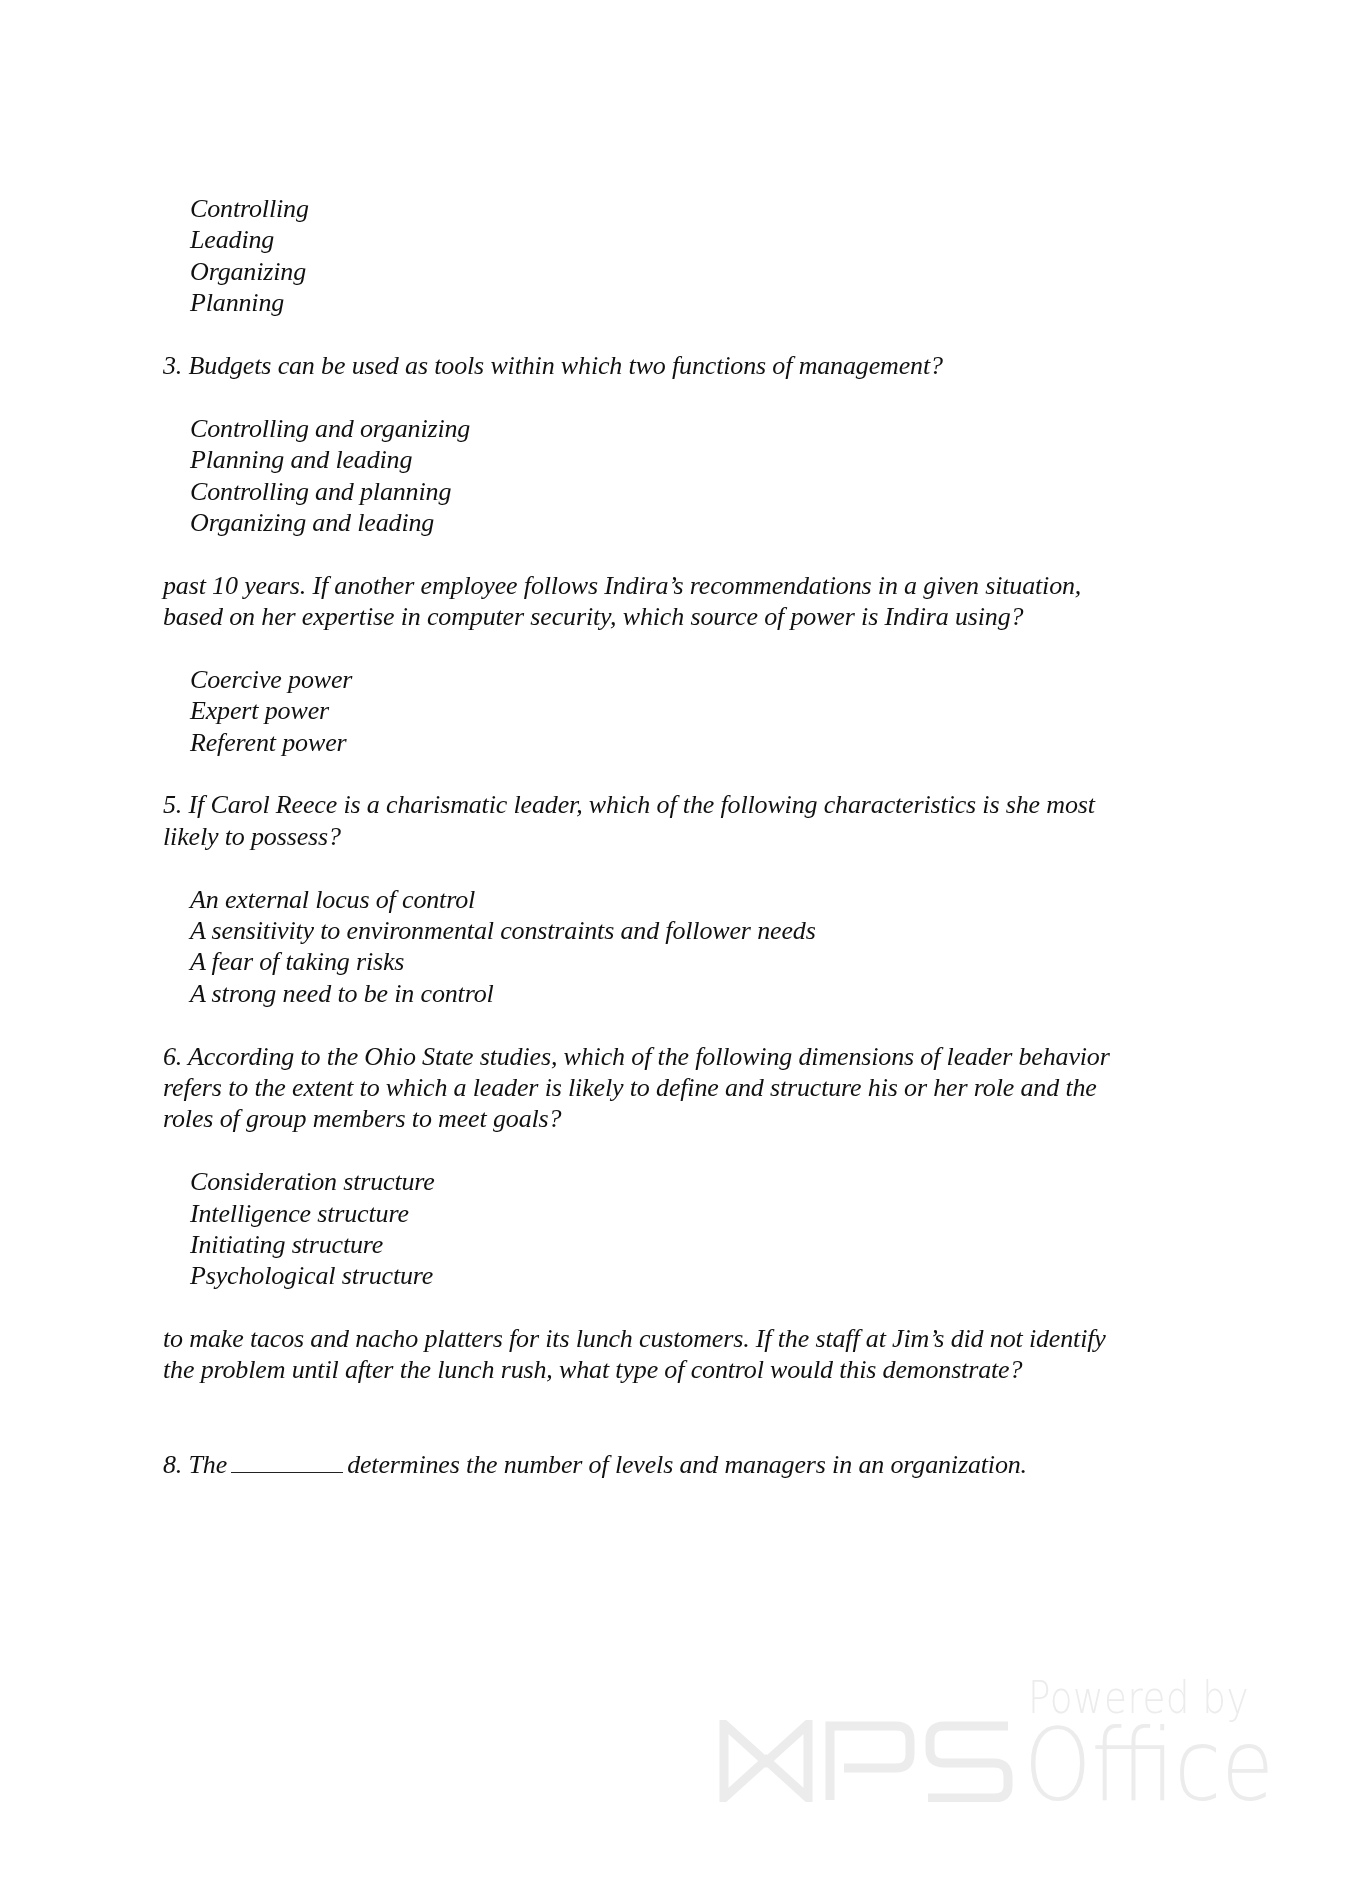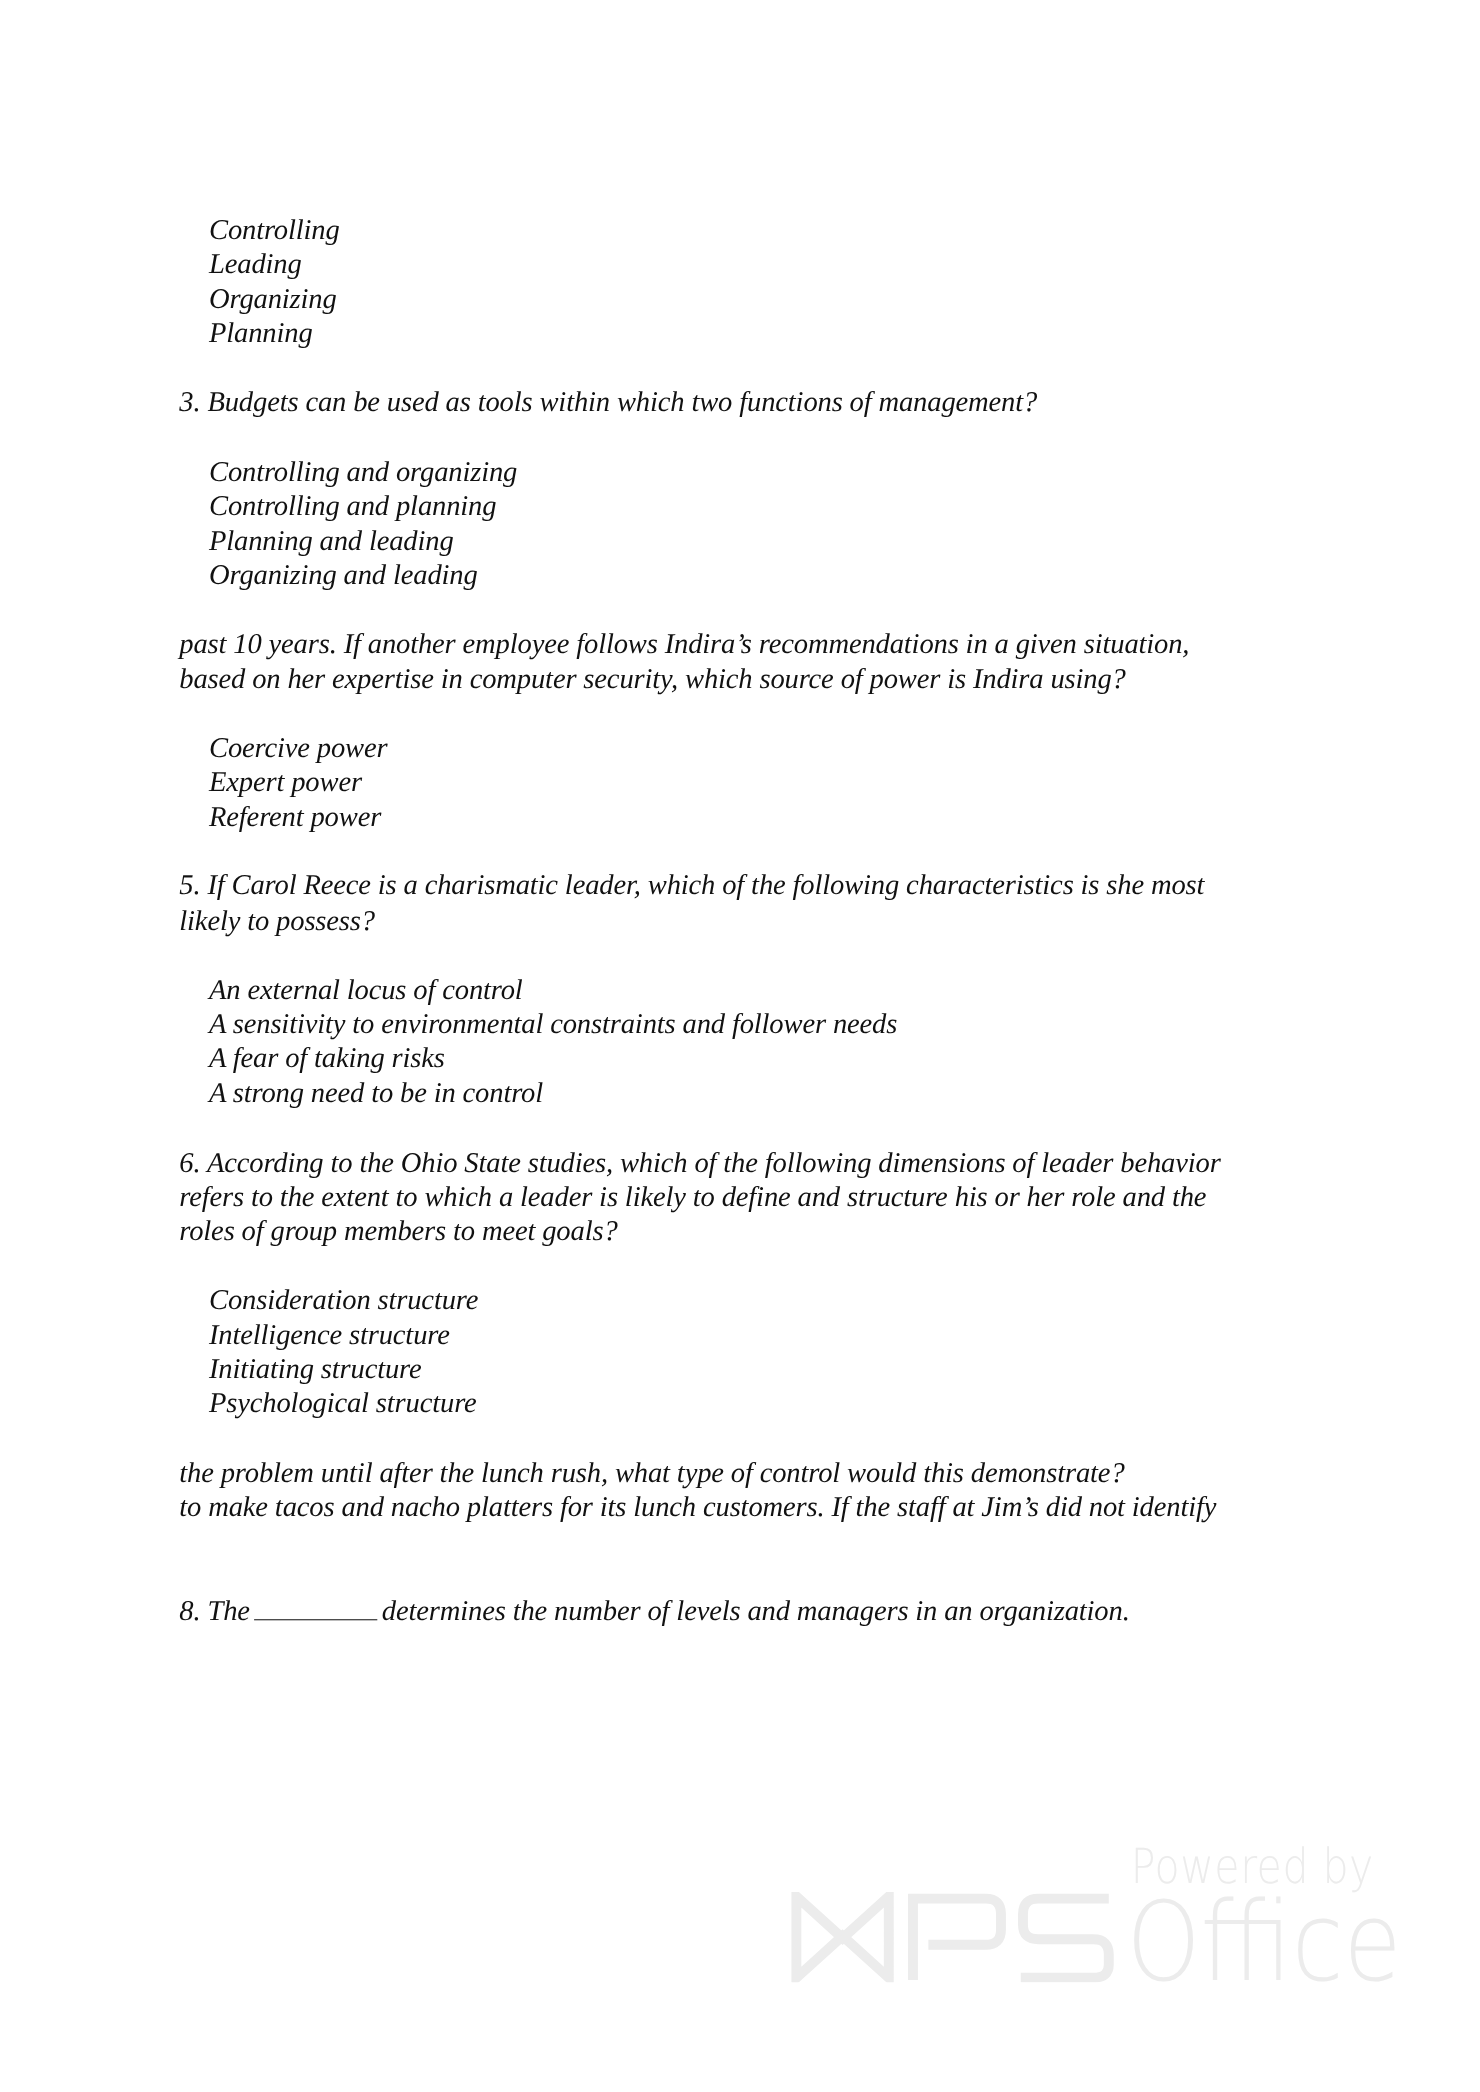--- a/index.html
+++ b/index.html
@@ -91,22 +91,22 @@
         <div class="line opt">Leading</div>
         <div class="line opt">Organizing</div>
         <div class="line opt">Planning</div>
       </div>
       <div class="gap"></div>
       <div>
         <div class="line "><span>3.</span> <span>Budgets can be used as tools within which two functions of management?</span></div>
         <div class="gap"></div>
         <div>
           <div class="line opt">Controlling and organizing</div>
+          <div class="line opt">Planning and leading</div>
           <div class="line opt">Controlling and planning</div>
-          <div class="line opt">Planning and leading</div>
           <div class="line opt">Organizing and leading</div>
         </div>
       </div>
       <div class="gap"></div>
       <div>
         <div class="line "><span>past 10 years. If another employee follows Indira’s recommendations in a given situation,</span></div>
         <div class="line "><span>based on her expertise in computer security, which source of power is Indira using?</span></div>
         <div class="gap"></div>
         <div>
           <div class="line opt">Coercive power</div>
@@ -134,22 +134,22 @@
         <div class="gap"></div>
         <div>
           <div class="line opt">Consideration structure</div>
           <div class="line opt">Intelligence structure</div>
           <div class="line opt">Initiating structure</div>
           <div class="line opt">Psychological structure</div>
         </div>
       </div>
       <div class="gap"></div>
       <div>
+        <div class="line "><span>to make tacos and nacho platters for its lunch customers. If the staff at Jim’s did not identify</span></div>
         <div class="line "><span>the problem until after the lunch rush, what type of control would this demonstrate?</span></div>
-        <div class="line "><span>to make tacos and nacho platters for its lunch customers. If the staff at Jim’s did not identify</span></div>
         <div class="gap"></div>
       </div>
       <div class="gap"></div>
       <div class="line "><span>8.</span> <span>The</span><span class="blank"></span><span>determines the number of levels and managers in an organization.</span></div>
     </div>
 
   <div id="watermark">
     <div id="wm-powered">Powered by</div>
     <svg id="wm-logo" viewBox="0 0 560 82" xmlns="http://www.w3.org/2000/svg">
       <g fill="none" stroke="#ececec" stroke-width="9" stroke-linejoin="miter">

